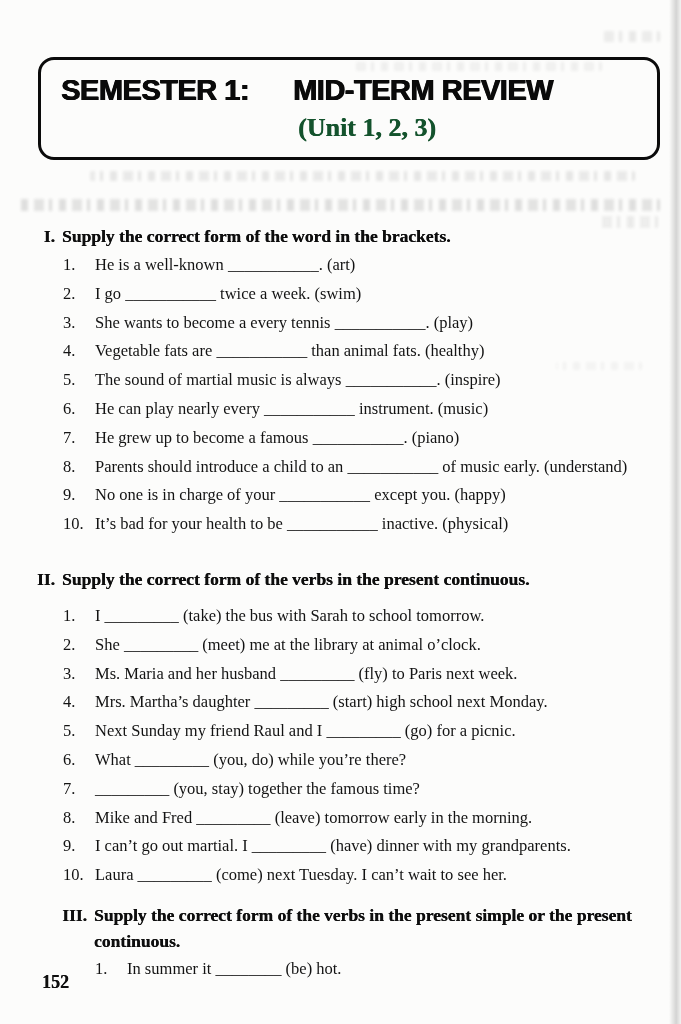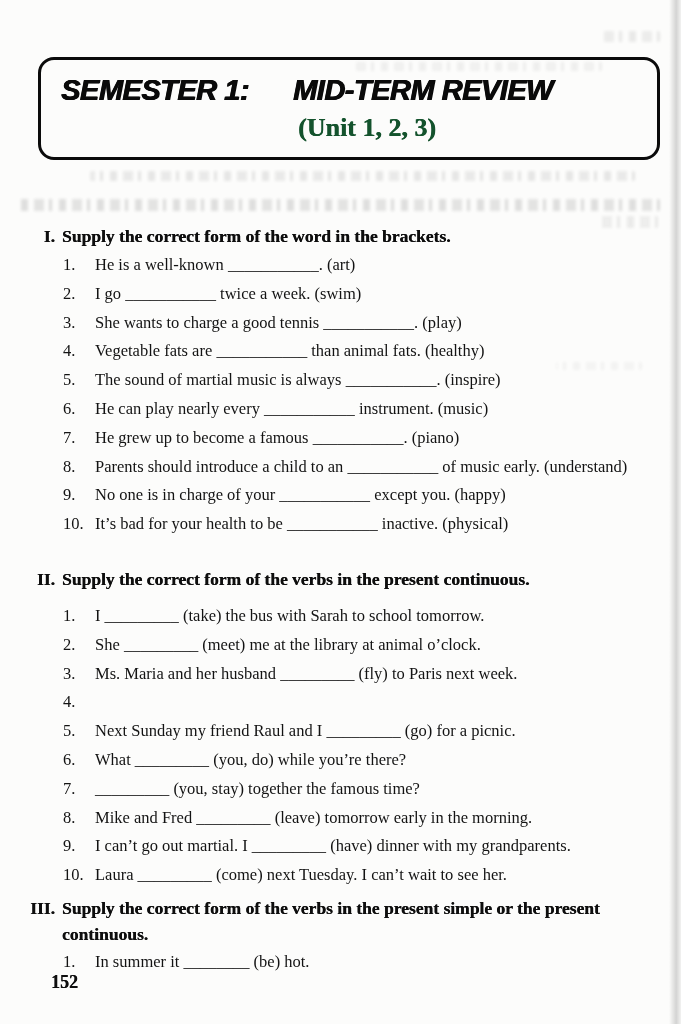--- a/index.html
+++ b/index.html
@@ -44,21 +44,20 @@
     background:transparent;
   }
   .title-line1{
     margin:14px 0 0 20px;
     display:flex;align-items:baseline;
     font-family:"Liberation Sans", sans-serif;
     font-weight:bold;font-size:29px;letter-spacing:-0.5px;
     color:#0a0a0a;
     text-shadow:0.7px 0 0 currentColor, -0.3px 0 0 currentColor;
     white-space:nowrap;
-    font-style:italic;
   }
   .title-line1 .t-left{display:inline-block;width:232px;}
   .title-line2{
     margin:6px 0 0 257px;
     font-family:"Liberation Serif", serif;
     font-weight:bold;font-size:26px;color:#14532d;
     text-shadow:0.4px 0 0 currentColor;
     white-space:nowrap;
   }
 
@@ -72,42 +71,41 @@
     color:#0e0e0e;
     text-shadow:0.3px 0 0 currentColor;
   }
   .sec-num{
     position:absolute;left:0;top:0;width:55px;
     text-align:right;
   }
   .sec-head-text{display:inline-block;white-space:nowrap;}
   .s1{margin-top:63px;}
   .s2{margin-top:24px;}
-  .s3{margin-top:2px;}
+  .s3{margin-top:9px;padding-left:32px;}
   .s3 .sec-head-text{white-space:normal;max-width:585px;}
 
   ul.items{list-style:none;margin:0;padding:0 0 0 63px;}
   .s1 ul.items{margin-top:5px;}
   .s2 ul.items{margin-top:13px;}
   .s3 ul.items{margin-top:4px;}
   ul.items li{
     height:28.8px;
     display:flex;align-items:flex-start;
     font-size:16.5px;line-height:21px;
     color:#131313;
     white-space:nowrap;
   }
   .item-num{width:32px;flex:0 0 32px;}
   .item-text{flex:0 0 auto;}
 
   .page-number{
     position:absolute;left:42px;top:972px;
     font-weight:bold;font-size:18px;color:#0e0e0e;
     text-shadow:0.3px 0 0 currentColor;
-    margin-left:9px;
   }
 </style>
 </head>
 <body>
 
 <div class="page">
 
   <div class="ghost g1"></div>
   <div class="ghost g2"></div>
   <div class="ghost g3"></div>
@@ -136,21 +134,21 @@
     <span class="item-text">He is a well-known ___________. (art)</span>
   </li>
 
   <li>
     <span class="item-num">2.</span>
     <span class="item-text">I go ___________ twice a week. (swim)</span>
   </li>
 
   <li>
     <span class="item-num">3.</span>
-    <span class="item-text">She wants to charge a good tennis ___________. (play)</span>
+    <span class="item-text">She wants to become a every tennis ___________. (play)</span>
   </li>
 
   <li>
     <span class="item-num">4.</span>
     <span class="item-text">Vegetable fats are ___________ than animal fats. (healthy)</span>
   </li>
 
   <li>
     <span class="item-num">5.</span>
     <span class="item-text">The sound of martial music is always ___________. (inspire)</span>
@@ -199,20 +197,21 @@
     <span class="item-text">She _________ (meet) me at the library at animal o’clock.</span>
   </li>
 
   <li>
     <span class="item-num">3.</span>
     <span class="item-text">Ms. Maria and her husband _________ (fly) to Paris next week.</span>
   </li>
 
   <li>
     <span class="item-num">4.</span>
+    <span class="item-text">Mrs. Martha’s daughter _________ (start) high school next Monday.</span>
   </li>
 
   <li>
     <span class="item-num">5.</span>
     <span class="item-text">Next Sunday my friend Raul and I _________ (go) for a picnic.</span>
   </li>
 
   <li>
     <span class="item-num">6.</span>
     <span class="item-text">What _________ (you, do) while you’re there?</span>

